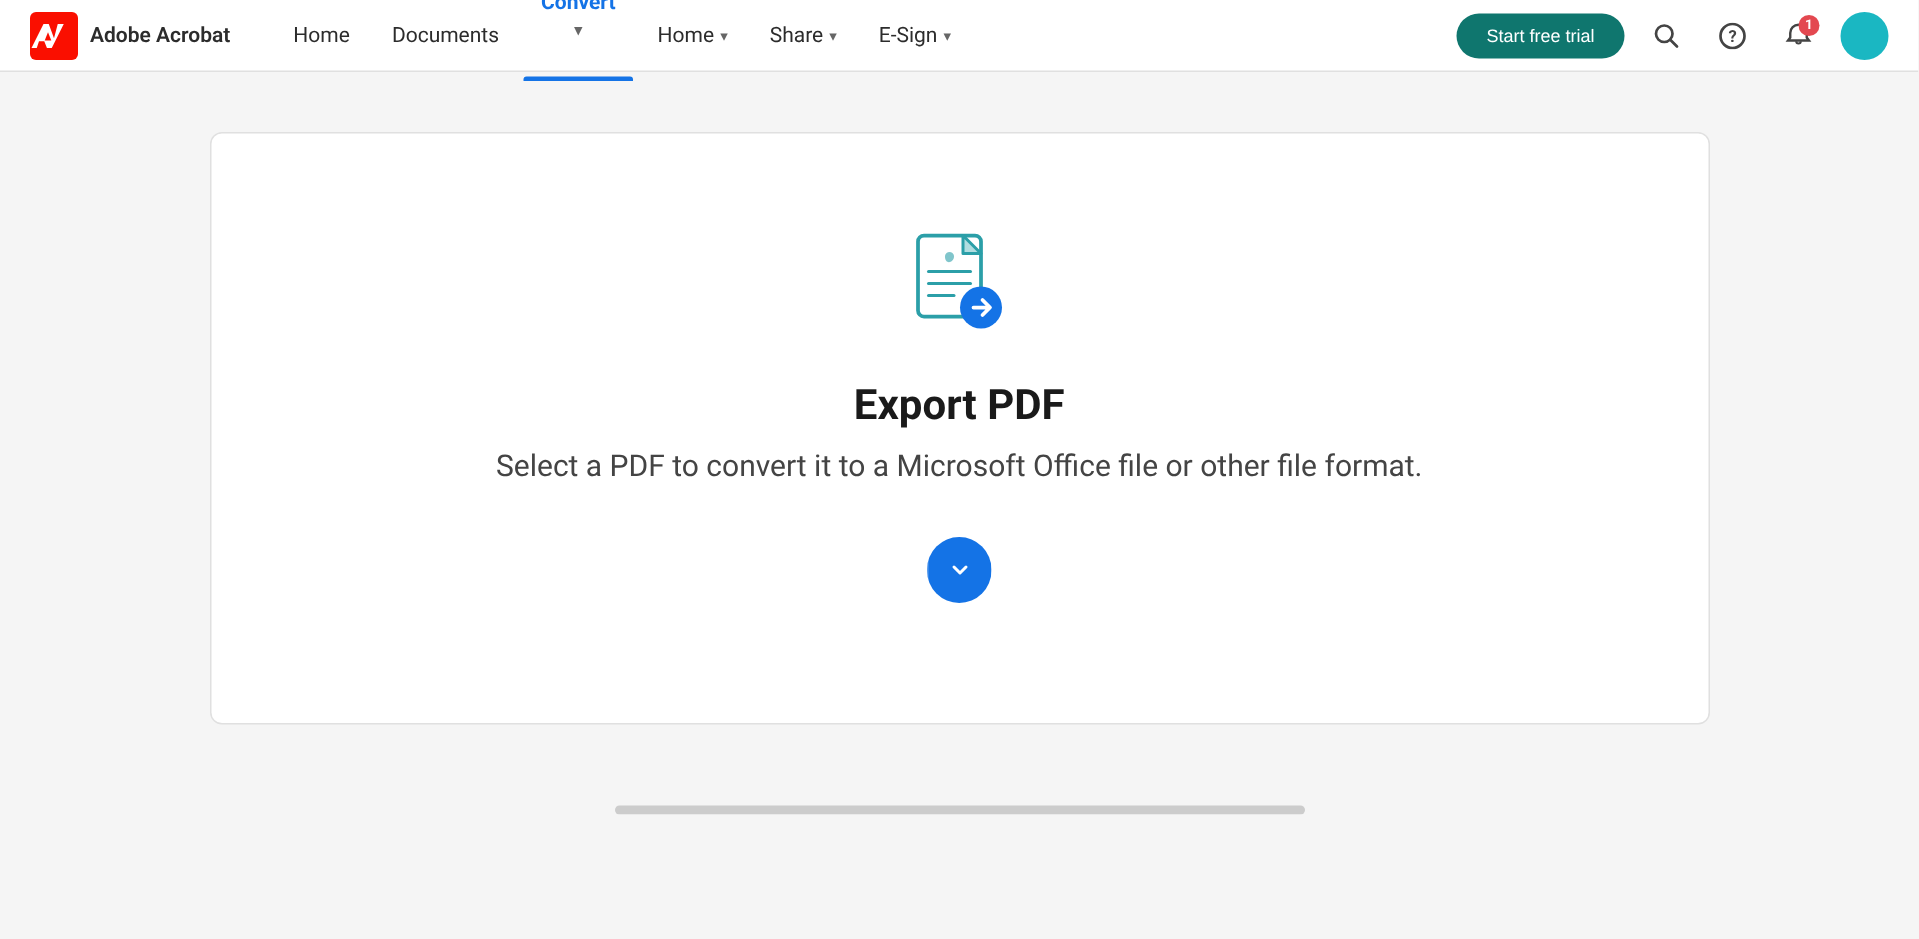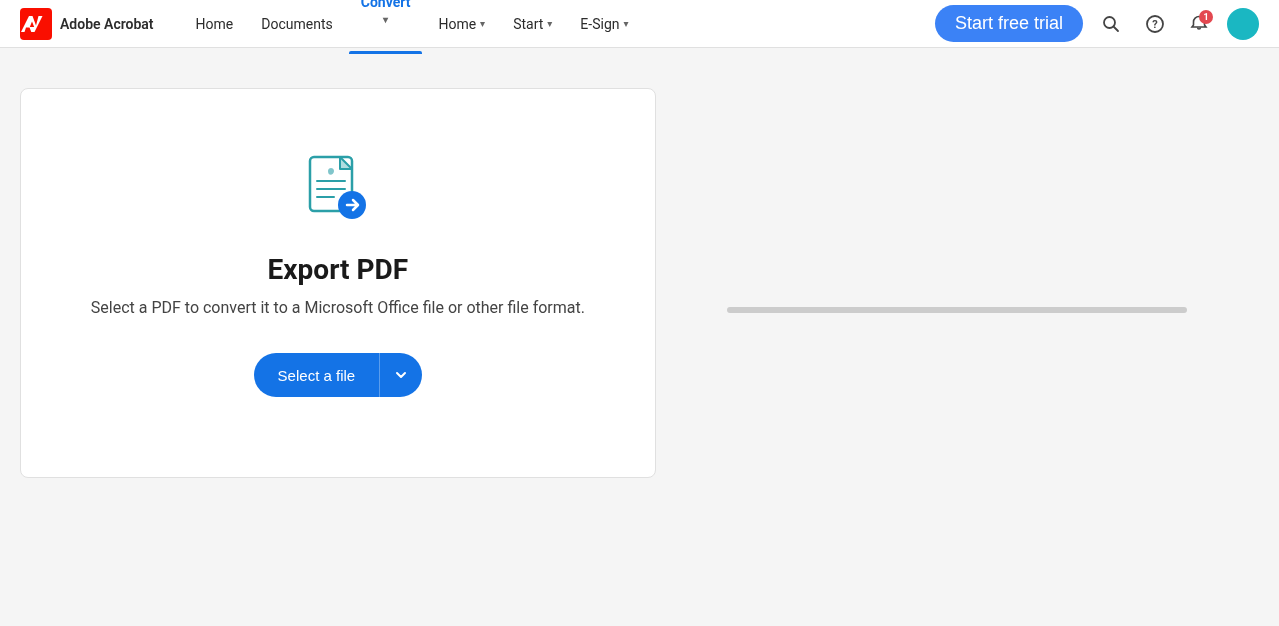--- a/index.html
+++ b/index.html
@@ -68,26 +68,26 @@
     .nav-chevron {
       font-size: 10px;
       color: #666;
     }
     .nav-actions {
       display: flex;
       align-items: center;
       gap: 12px;
     }
     .btn-start-trial {
-      background: #3b82f6;
+      background: #0f766e;
       color: #fff;
       border: none;
       border-radius: 20px;
       padding: 8px 20px;
-      font-size: 18px;
+      font-size: 12px;
       font-weight: 500;
       cursor: pointer;
       white-space: nowrap;
       text-align: center;
     }
     .nav-icon-btn {
       width: 32px;
       height: 32px;
       display: flex;
       align-items: center;
@@ -118,20 +118,21 @@
       height: 32px;
       border-radius: 50%;
       background: #1ab7c2;
       cursor: pointer;
     }
 
     
     .main-content {
       padding: 40px 20px 20px;
       display: flex;
+      flex-direction: column;
       align-items: center;
     }
     .export-card {
       background: #fff;
       border: 1px solid #e0e0e0;
       border-radius: 8px;
       width: 1000px;
       max-width: 100%;
       padding: 60px 40px 80px;
       display: flex;
@@ -145,21 +146,21 @@
       height: 80px;
       margin-bottom: 24px;
     }
     .export-title {
       font-size: 28px;
       font-weight: 700;
       color: #1a1a1a;
       margin-bottom: 12px;
     }
     .export-subtitle {
-      font-size: 16px;
+      font-size: 20px;
       color: #444;
       margin-bottom: 36px;
     }
     .select-file-group {
       display: flex;
       align-items: center;
       border-radius: 24px;
       overflow: hidden;
     }
     .btn-select-file {
@@ -228,21 +229,21 @@
     </div>
     <div class="nav-item active">
       <span>Convert</span>
       <span class="nav-chevron">▾</span>
     </div>
     <div class="nav-item">
       <span>Home</span>
       <span class="nav-chevron">▾</span>
     </div>
     <div class="nav-item">
-      <span>Start</span>
+      <span>Share</span>
       <span class="nav-chevron">▾</span>
     </div>
     <div class="nav-item">
       <span>E-Sign</span>
       <span class="nav-chevron">▾</span>
     </div>
   </div>
 
   <div class="nav-actions">
     <button class="btn-start-trial">Start free trial</button>
@@ -291,21 +292,20 @@
 
         <circle cx="54" cy="56" r="14" fill="#1473e6"></circle>
         <path d="M49 56 L59 56 M55 51 L60 56 L55 61" stroke="white" stroke-width="2.5" stroke-linecap="round" stroke-linejoin="round"></path>
       </svg>
     </div>
 
     <h1 class="export-title">Export PDF</h1>
     <p class="export-subtitle">Select a PDF to convert it to a Microsoft Office file or other file format.</p>
 
     <div class="select-file-group">
-      <button class="btn-select-file">Select a file</button>
       <button class="btn-select-dropdown">
         <svg width="14" height="14" viewBox="0 0 14 14" fill="none" xmlns="http://www.w3.org/2000/svg">
           <path d="M3 5 L7 9 L11 5" stroke="white" stroke-width="2" stroke-linecap="round" stroke-linejoin="round"></path>
         </svg>
       </button>
     </div>
 
   </div>
 
   <div class="bottom-hint">

